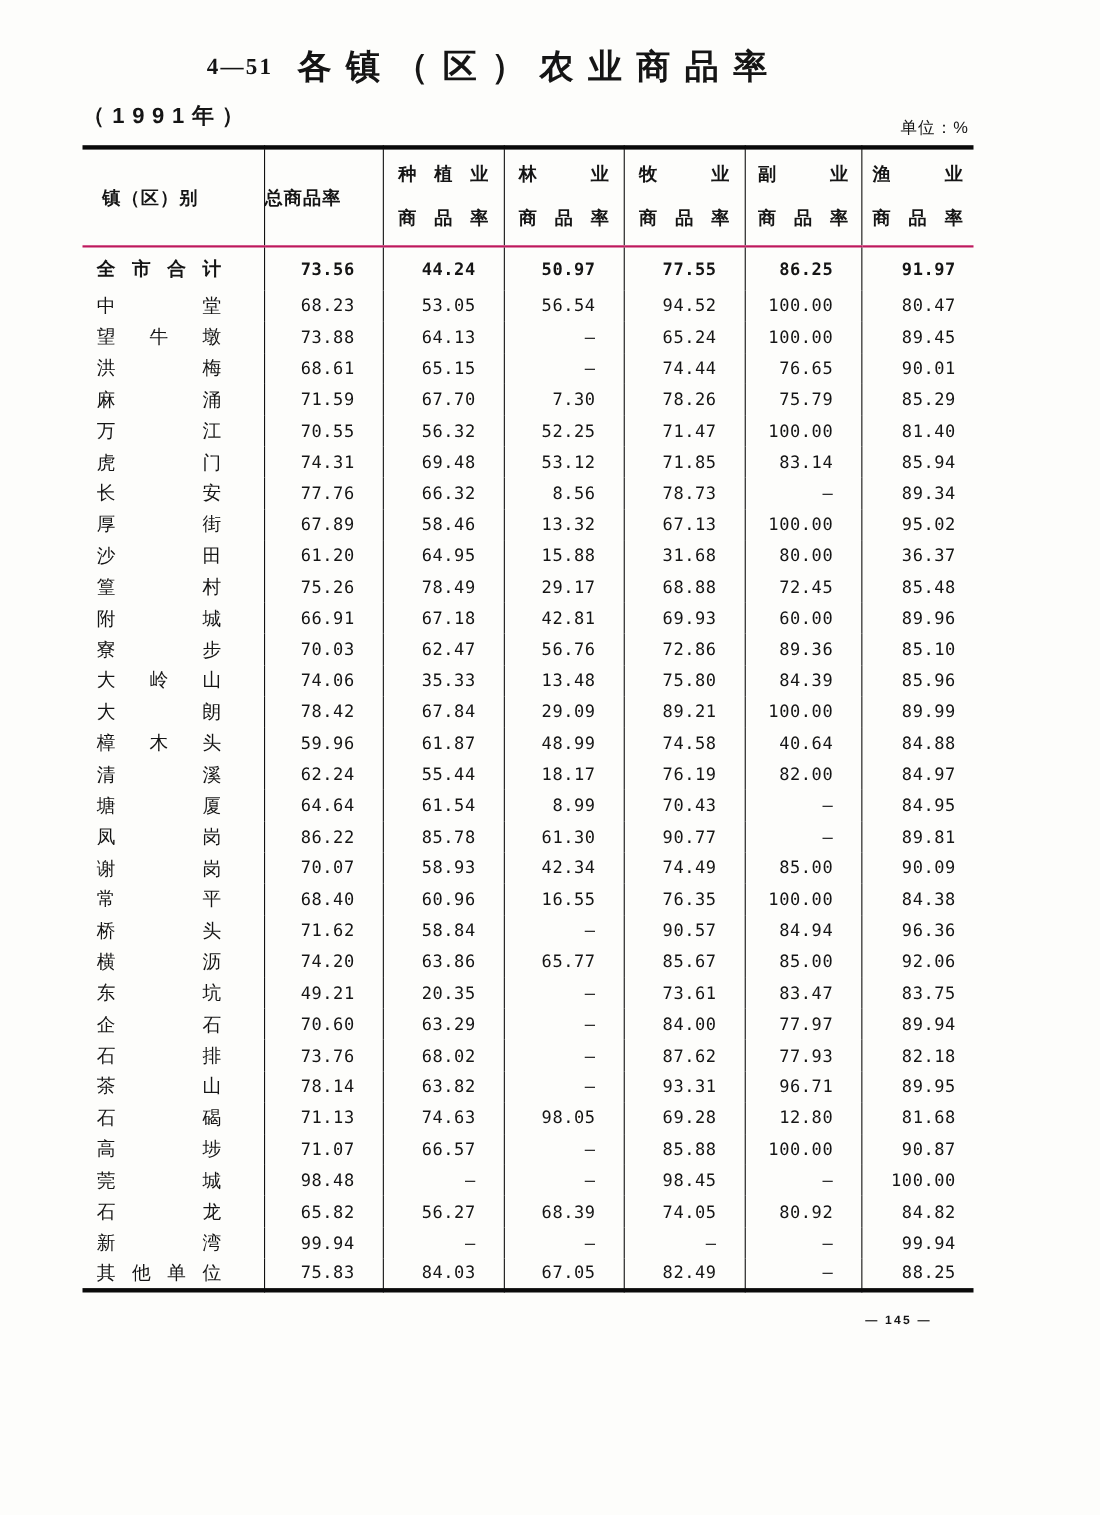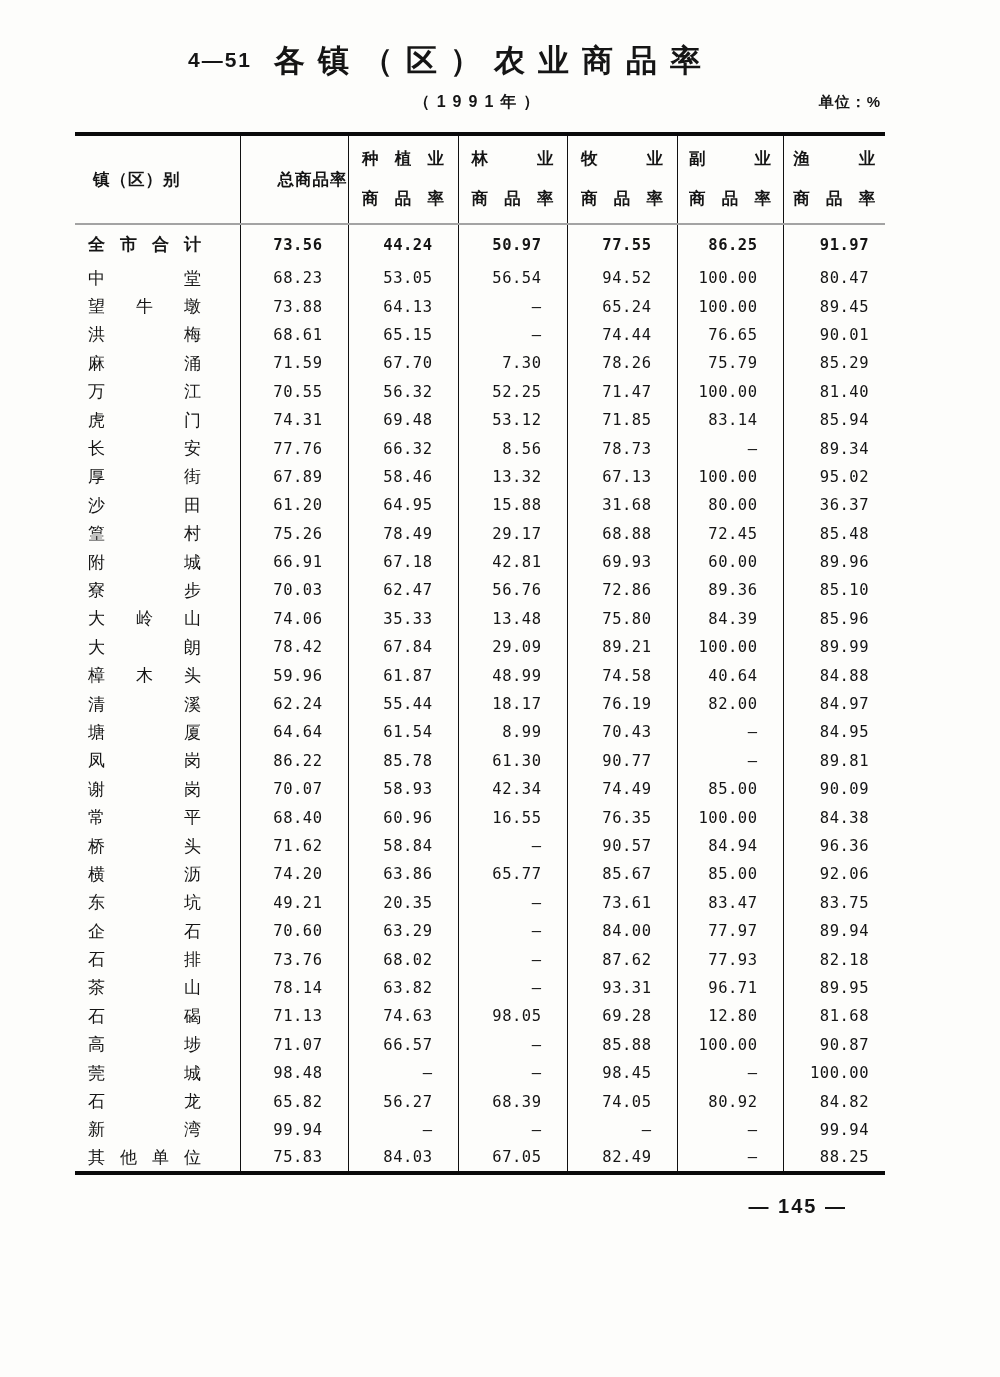--- a/index.html
+++ b/index.html
@@ -9,63 +9,63 @@
     color: #151515;
     font-family: "Liberation Sans", "DejaVu Sans", sans-serif;
     -webkit-font-smoothing: antialiased;
   }
   .page { position: relative; width: 1000px; height: 1377px; }
 
   
   .title-row { margin: 40px 0 0 188px; white-space: nowrap; }
   .t-num {
     font-size: 21px; font-weight: 700; letter-spacing: 2px;
-    margin-right: 22px; vertical-align: 4px;
+    margin-right: 22px; vertical-align: 4px; font-family: Liberation Serif, serif;
   }
   .t-main {
     font-size: 31px; font-weight: 700; letter-spacing: 13px; margin-top: 32px;
   }
   .sub-row { position: relative; width: 810px; margin: 10px 0 0 75px; height: 26px; }
   .t-sub {
-    position: absolute; left: 0; right: 0; text-align: center;
-    font-size: 16px; font-weight: 600; letter-spacing: 7px;
-  }
-  .t-unit { position: absolute; right: 4px; top: 1px; font-size: 15px; font-weight: 700; letter-spacing: 1px; }
+    position: absolute; left: 0; right: 0; 
+    font-size: 20px; font-weight: 600; letter-spacing: 7px;
+  }
+  .t-unit { position: absolute; right: 4px; top: 15px; font-size: 15px; font-weight: 400; letter-spacing: 1px; }
 
   
   table {
     margin: 14px 0 0 75px;
     width: 810px;
     border-collapse: collapse;
     table-layout: fixed;
     border-top: 4px solid #0a0a0a;
     border-bottom: 4px solid #0a0a0a;
   }
   thead th {
-    border-bottom: 2px solid #a3a3a3;
+    border-bottom: 2px solid #be185d;
     height: 87px;
     font-weight: 700;
     font-size: 16.5px;
     vertical-align: middle;
     padding: 0;
   }
   th.vline, td.vline { border-left: 1.5px solid #111; }
 
   th .hwrap {
     height: 87px; display: flex; flex-direction: column;
     justify-content: space-between; align-items: center;
     padding: 12px 0 13px 0;
   }
   .dist-h {
     display: inline-block; width: 82px;
     text-align: justify; text-align-last: justify;
     letter-spacing: 0;
   }
   .th-town { text-align: left; padding-left: 18px; letter-spacing: 1px; }
-  .th-total { text-align: right; letter-spacing: 1px; }
+  .th-total { text-align: left; letter-spacing: 1px; }
 
   tbody td { height: 28.4px; padding: 0; font-size: 15.5px; vertical-align: middle; }
   tbody tr:first-child td { height: 40px; }
   td.town { padding-left: 13px; }
   .dist {
     display: inline-block; width: 113px;
     font-size: 17px;
     text-align: justify; text-align-last: justify;
     word-break: keep-all;
   }
@@ -74,21 +74,21 @@
     font-family: "DejaVu Sans Mono", "Liberation Mono", monospace;
     letter-spacing: 0.5px;
   }
   td.num:last-child { padding-right: 16px; }
   tr.total-row td, tr.total-row .dist { font-weight: 700; }
 
   
   .footer {
     width: 810px; margin: 20px 0 0 75px;
     text-align: right; padding-right: 38px;
-    font-size: 20px; font-weight: 600; letter-spacing: 2px;
+    font-size: 11px; font-weight: 600; letter-spacing: 2px;
   }
 </style>
 </head>
 <body>
 
 <div class="page">
 
   <div class="title-row">
     <span class="t-num">4—51</span><span class="t-main">各镇（区）农业商品率</span>
   </div>

